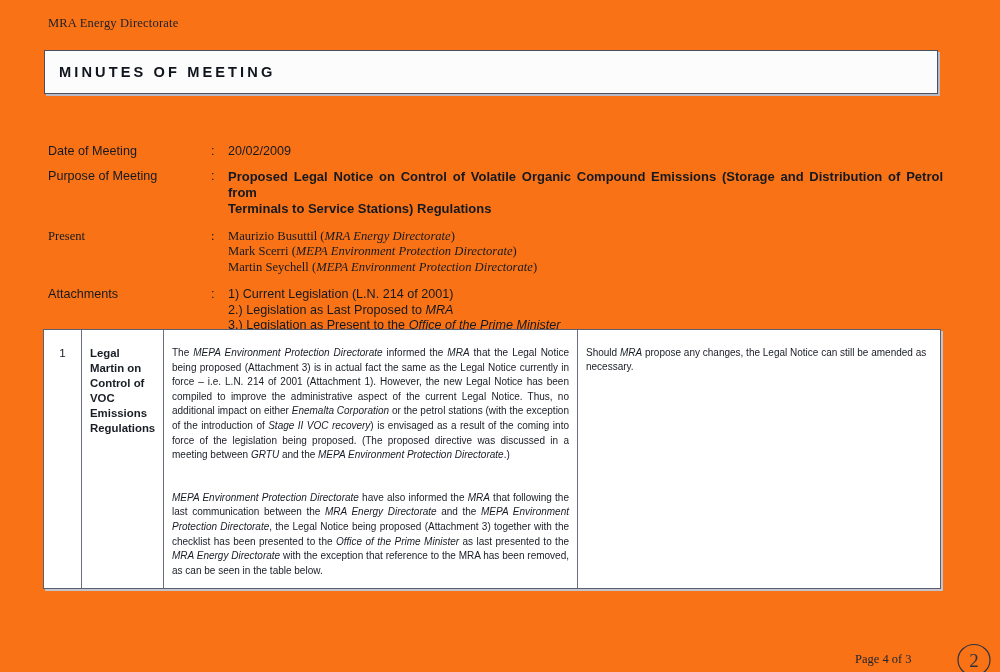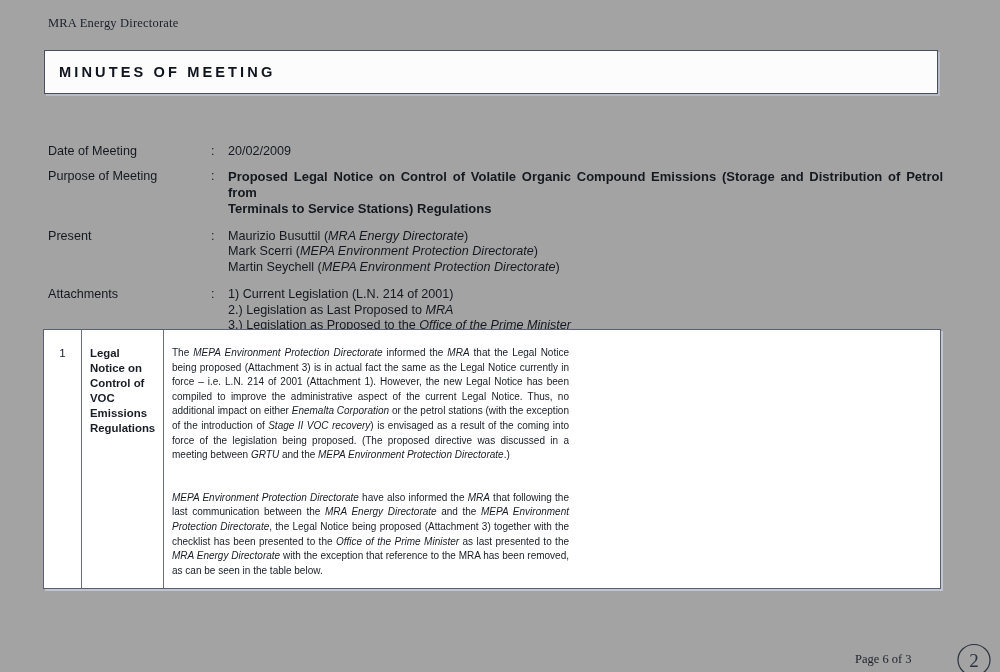--- a/index.html
+++ b/index.html
@@ -12,21 +12,21 @@
     height: 672px;
     position: relative;
     overflow: hidden;
     font-family: "Liberation Sans", sans-serif;
     color: #141820;
     -webkit-font-smoothing: antialiased;
   }
   .page {
     position: absolute;
     inset: 0;
-    background: #a3a3a3;
+    background: #f97316;
   }
 
   
   .doc-header {
     position: absolute;
     left: 48px;
     top: 16px;
     font-family: "Liberation Serif", serif;
     font-size: 12.5px;
     letter-spacing: .2px;
@@ -187,54 +187,55 @@
 
     <div class="meta-row" style="margin-bottom:12px;">
       <div class="meta-label">Purpose of Meeting</div>
       <div class="meta-colon">:</div>
       <div class="meta-value bold">
         <span>Proposed Legal Notice on Control of Volatile Organic Compound Emissions (Storage and Distribution of Petrol from</span>
         <span class="lastline">Terminals to Service Stations) Regulations</span>
       </div>
     </div>
 
-    <div class="meta-row" style="margin-bottom:12px;">
+    <div class="meta-row" style="margin-bottom:12px;font-family:Liberation Serif, serif;">
       <div class="meta-label">Present</div>
       <div class="meta-colon">:</div>
       <div class="meta-value">
         <span class="meta-line"><span>Maurizio Busuttil</span> (<i>MRA Energy Directorate</i>)</span>
         <span class="meta-line"><span>Mark Scerri</span> (<i>MEPA Environment Protection Directorate</i>)</span>
         <span class="meta-line"><span>Martin Seychell</span> (<i>MEPA Environment Protection Directorate</i>)</span>
       </div>
     </div>
 
     <div class="meta-row">
       <div class="meta-label">Attachments</div>
       <div class="meta-colon">:</div>
       <div class="meta-value">
         <span class="meta-line"><span>1)</span> <span>Current Legislation (L.N. 214 of 2001)</span><i></i></span>
         <span class="meta-line"><span>2.)</span> <span>Legislation as Last Proposed to </span><i>MRA</i></span>
-        <span class="meta-line"><span>3.)</span> <span>Legislation as Proposed to the </span><i>Office of the Prime Minister</i></span>
+        <span class="meta-line"><span>3.)</span> <span>Legislation as Present to the </span><i>Office of the Prime Minister</i></span>
       </div>
     </div>
 
   </div>
 
   <div class="tbl">
     <div class="tbl-body">
       <div class="td c-item">1</div>
-      <div class="td c-issue">Legal Notice on Control of VOC Emissions Regulations</div>
+      <div class="td c-issue">Legal Martin on Control of VOC Emissions Regulations</div>
       <div class="td c-disc">
         <div class="para">The <i>MEPA Environment Protection Directorate</i> informed the <i>MRA</i> that the Legal Notice being proposed (Attachment 3) is in actual fact the same as the Legal Notice currently in force – i.e. L.N. 214 of 2001 (Attachment 1). However, the new Legal Notice has been compiled to improve the administrative aspect of the current Legal Notice. Thus, no additional impact on either <i>Enemalta Corporation</i> or the petrol stations (with the exception of the introduction of <i>Stage II VOC recovery</i>) is envisaged as a result of the coming into force of the legislation being proposed. (The proposed directive was discussed in a meeting between <i>GRTU</i> and the <i>MEPA Environment Protection Directorate</i>.)</div>
         <div class="para"><i>MEPA Environment Protection Directorate</i> have also informed the <i>MRA</i> that following the last communication between the <i>MRA Energy Directorate</i> and the <i>MEPA Environment Protection Directorate</i>, the Legal Notice being proposed (Attachment 3) together with the checklist has been presented to the <i>Office of the Prime Minister</i> as last presented to the <i>MRA Energy Directorate</i> with the exception that reference to the MRA has been removed, as can be seen in the table below.</div>
       </div>
-    </div>
-  </div>
-
-  <div class="footer">Page 6 of 3</div>
+      <div class="td c-action">Should <i>MRA</i> propose any changes, the Legal Notice can still be amended as necessary.</div>
+    </div>
+  </div>
+
+  <div class="footer">Page 4 of 3</div>
 
   <div class="hand-circle">
     <svg width="38" height="34" viewBox="0 0 38 34" aria-hidden="true">
       <ellipse cx="19" cy="17" rx="16" ry="15.5" fill="none" stroke="#2d3240" stroke-width="1.2"></ellipse>
       <text x="19" y="24" text-anchor="middle" font-family="Liberation Serif, serif" font-size="19" fill="#2d3240">2</text>
     </svg>
   </div>
 
 </div>
 

